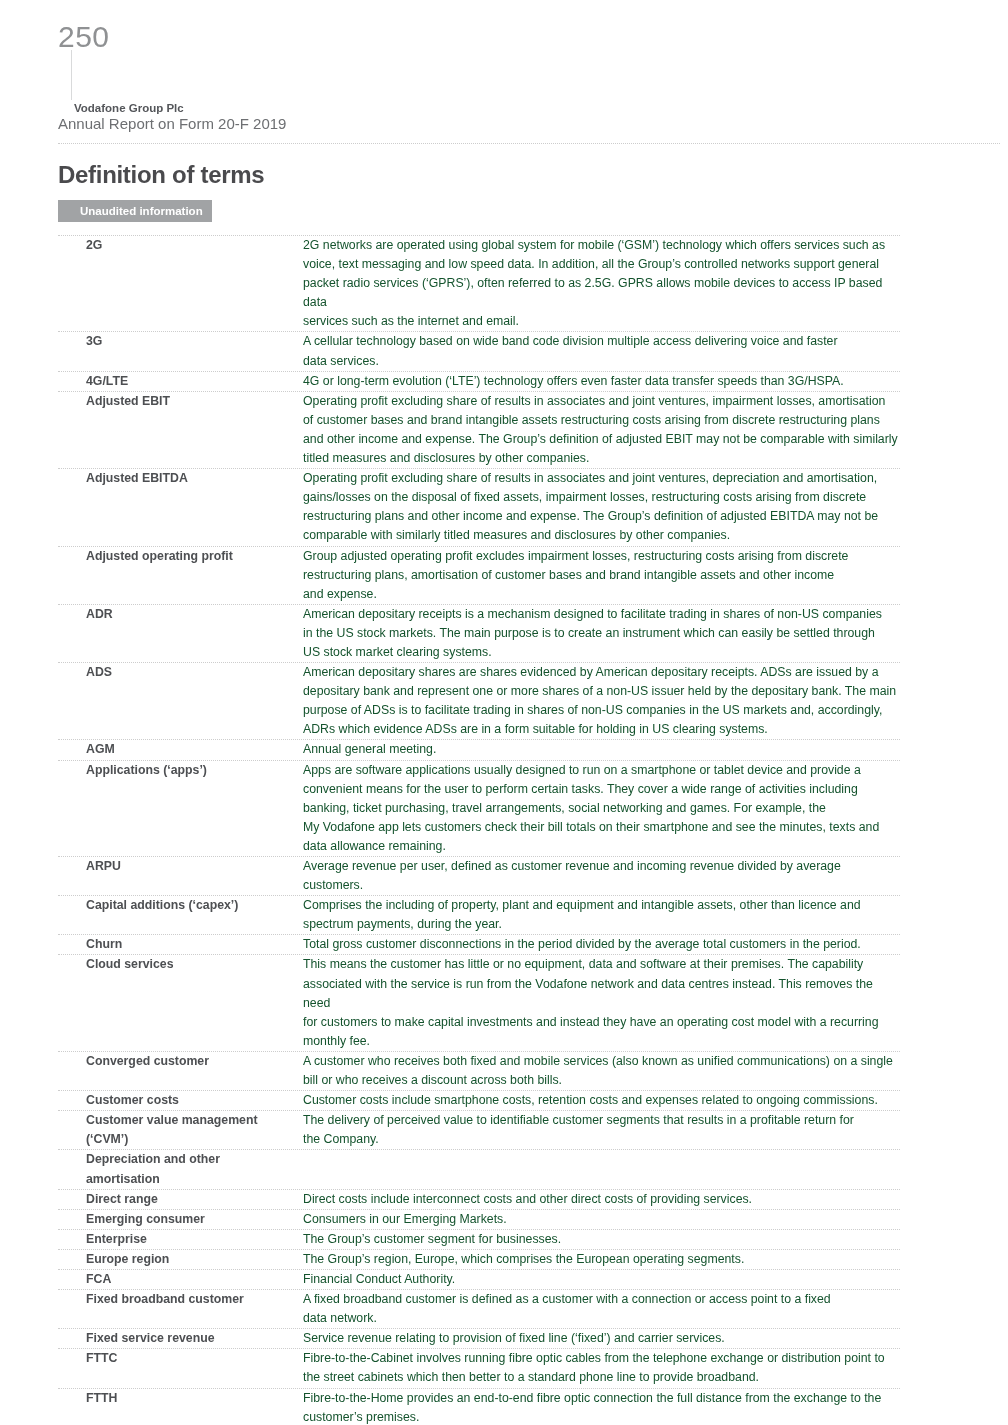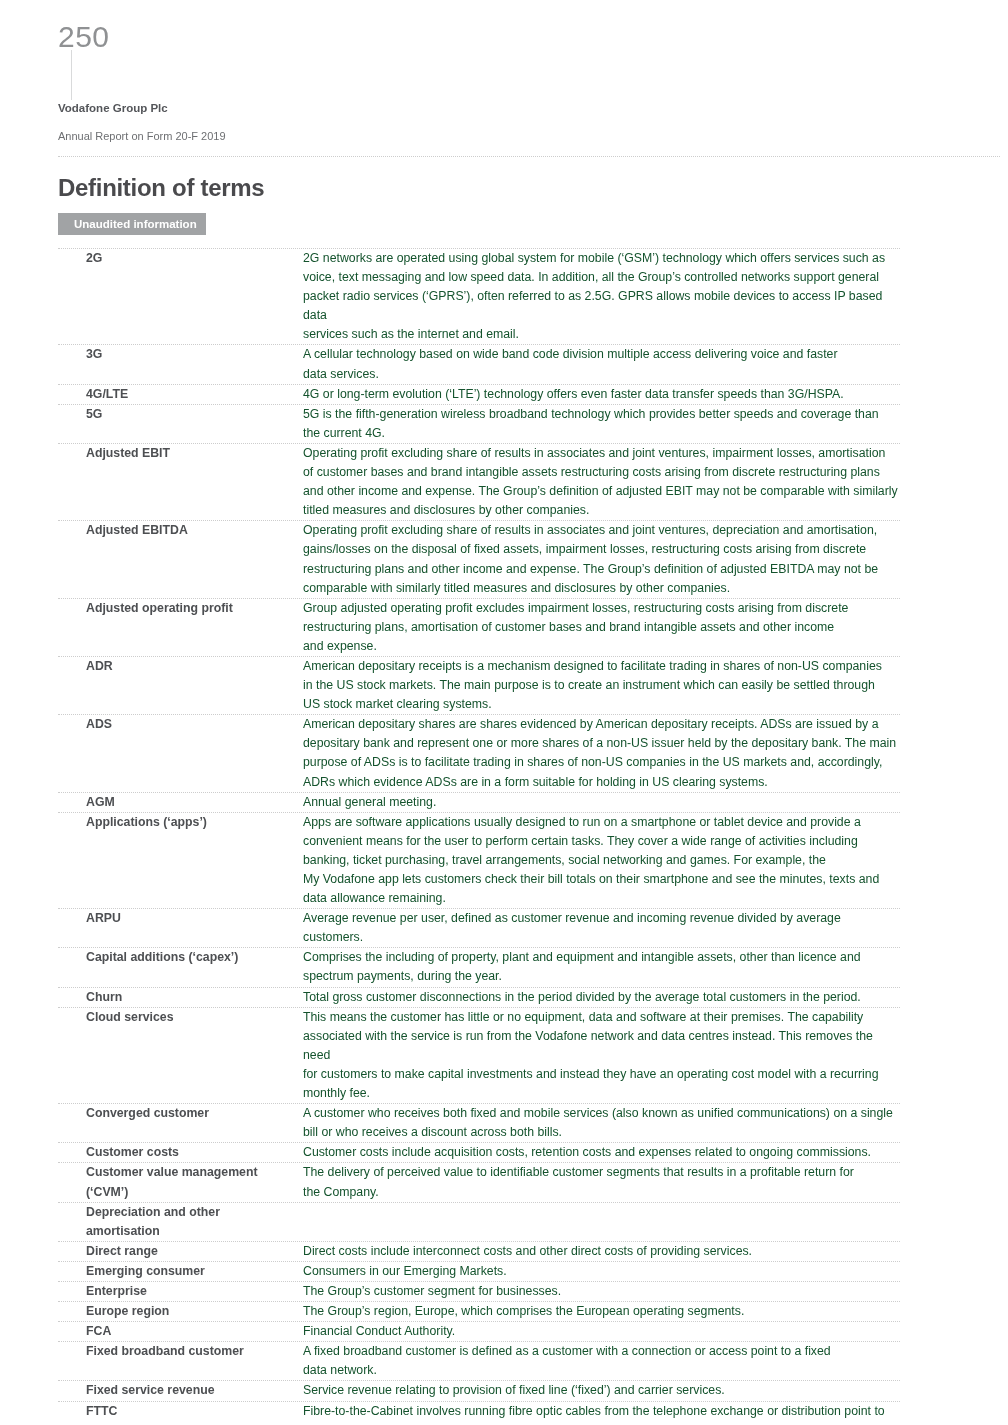--- a/index.html
+++ b/index.html
@@ -30,26 +30,26 @@
     background: #d9dadb;
     height: 50px;
     margin: -4px 13px 0 13px;
   }
   .header-text { padding-top: 1px; }
   .company {
     font-size: 11.5px;
     font-weight: bold;
     color: #54565a;
     line-height: 15px;
+    margin-left: 16px;
   }
   .report {
-    font-size: 11px;
+    font-size: 15px;
     color: #6d6f72;
     line-height: 15px;
-    margin-top: 13px;
   }
   .header-rule {
     border: 0;
     border-top: 1px dotted #cdcdcd;
     margin: 12px 0 0 58px;
     width: 942px;
   }
 
   
   .page-title {
@@ -59,21 +59,21 @@
     letter-spacing: -0.3px;
     color: #4a4a4d;
   }
   .badge {
     display: inline-block;
     margin-left: 58px;
     background: #a1a3a5;
     color: #ffffff;
     font-size: 11.5px;
     font-weight: bold;
-    padding: 4px 9px 4px 16px;
+    padding: 4px 9px 4px 22px;
     line-height: 14px;
   }
 
   
   .terms-table {
     margin: 13px 0 0 58px;
     width: 842px;
     border-bottom: 1px dotted #cdcdcd;
   }
   .row {
@@ -128,25 +128,20 @@
     <div class="row">
       <div class="term">3G</div>
       <div class="def">A cellular technology based on wide band code division multiple access delivering voice and faster
 data services.</div>
     </div>
     <div class="row">
       <div class="term">4G/LTE</div>
       <div class="def">4G or long-term evolution (‘LTE’) technology offers even faster data transfer speeds than 3G/HSPA.</div>
     </div>
     <div class="row">
-      <div class="term">5G</div>
-      <div class="def">5G is the fifth-generation wireless broadband technology which provides better speeds and coverage than
-the current 4G.</div>
-    </div>
-    <div class="row">
       <div class="term">Adjusted EBIT</div>
       <div class="def">Operating profit excluding share of results in associates and joint ventures, impairment losses, amortisation
 of customer bases and brand intangible assets restructuring costs arising from discrete restructuring plans
 and other income and expense. The Group’s definition of adjusted EBIT may not be comparable with similarly
 titled measures and disclosures by other companies.</div>
     </div>
     <div class="row">
       <div class="term">Adjusted EBITDA</div>
       <div class="def">Operating profit excluding share of results in associates and joint ventures, depreciation and amortisation,
 gains/losses on the disposal of fixed assets, impairment losses, restructuring costs arising from discrete
@@ -204,21 +199,21 @@
 for customers to make capital investments and instead they have an operating cost model with a recurring
 monthly fee.</div>
     </div>
     <div class="row">
       <div class="term">Converged customer</div>
       <div class="def">A customer who receives both fixed and mobile services (also known as unified communications) on a single
 bill or who receives a discount across both bills.</div>
     </div>
     <div class="row">
       <div class="term">Customer costs</div>
-      <div class="def">Customer costs include acquisition costs, retention costs and expenses related to ongoing commissions.</div>
+      <div class="def">Customer costs include smartphone costs, retention costs and expenses related to ongoing commissions.</div>
     </div>
     <div class="row">
       <div class="term">Customer value management (‘CVM’)</div>
       <div class="def">The delivery of perceived value to identifiable customer segments that results in a profitable return for
 the Company.</div>
     </div>
     <div class="row">
       <div class="term">Depreciation and other amortisation</div>
     </div>
     <div class="row">

